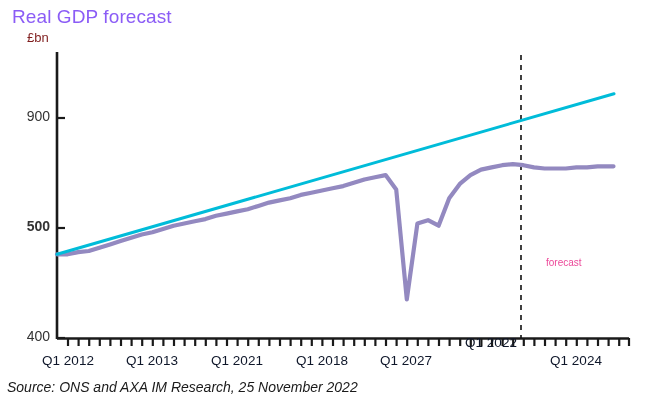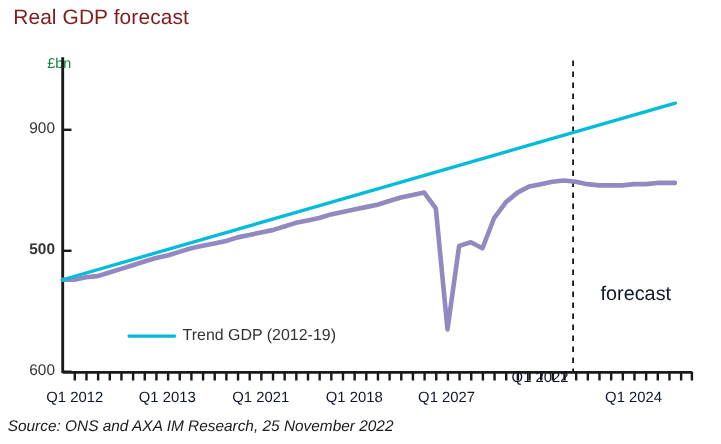--- a/index.html
+++ b/index.html
@@ -18,32 +18,31 @@
   #chart-root {
     position: absolute;
     inset: 0;
   }
   .chart-title {
     position: absolute;
     left: 12px;
     top: 6px;
     font-size: 19px;
     font-weight: 400;
+    color: #8b5cf6;
+    letter-spacing: 0.1px;
+    white-space: nowrap;
+  }
+  .y-axis-title {
+    position: absolute;
+    left: 27px;
+    top: 30px;
+    font-size: 13px;
     color: #7f1d1d;
-    letter-spacing: 0.1px;
-    white-space: nowrap;
-  }
-  .y-axis-title {
-    position: absolute;
-    left: 27px;
-    top: 50px;
-    font-size: 13px;
-    color: #15803d;
-    white-space: nowrap;
-    margin-left: 16px;
+    white-space: nowrap;
   }
   .y-tick-label {
     position: absolute;
     right: 0;
     width: 44px;
     text-align: right;
     font-size: 14px;
     color: #333333;
     white-space: nowrap;
   }
@@ -58,22 +57,22 @@
     font-size: 13.5px;
     color: #0f172a;
     white-space: nowrap;
     text-align: center;
     transform: translateX(-50%);
   }
   .forecast-label {
     position: absolute;
     left: 546px;
     top: 257px;
-    font-size: 18px;
-    color: #0f172a;
+    font-size: 10px;
+    color: #ec4899;
     white-space: nowrap;
   }
   .legend {
     position: absolute;
     left: 116px;
     top: 297px;
     display: flex;
     align-items: center;
     gap: 6px;
   }
@@ -188,33 +187,29 @@
     <line x1="57" y1="254.3" x2="614" y2="93.7" stroke="#00bcd9" stroke-width="3" stroke-linecap="round"></line>
   </svg>
 
   <div class="y-tick-wrap" style="top:118px">
     <div class="y-tick-label" style="top:-10px; position:absolute;">900</div>
   </div>
   <div class="y-tick-wrap" style="top:228px">
     <div class="y-tick-label" style="top:-10px; position:absolute;font-weight:bold;">500</div>
   </div>
   <div class="y-tick-wrap" style="top:338px">
-    <div class="y-tick-label" style="top:-10px; position:absolute;">600</div>
+    <div class="y-tick-label" style="top:-10px; position:absolute;">400</div>
   </div>
 
   <div class="x-tick-label" style="left:68px;  top:353px">Q1 2012</div>
   <div class="x-tick-label" style="left:152px; top:353px">Q1 2013</div>
   <div class="x-tick-label" style="left:237px; top:353px">Q1 2021</div>
   <div class="x-tick-label" style="left:322px; top:353px">Q1 2018</div>
   <div class="x-tick-label" style="left:406px; top:353px">Q1 2027</div>
   <div class="x-tick-label" style="left:491px; top:335px">Q1 2022</div>
   <div class="x-tick-label" style="left:576px; top:353px">Q1 2024</div>
 
   <div class="forecast-label">forecast</div>
 
-  <div class="legend">
-    <span class="legend-swatch" style="background:#00bcd9"></span>
-    <span class="legend-text">Trend GDP (2012-19)</span>
-  </div>
 
   <div class="source-note">Source: ONS and AXA IM Research, 25 November 2022</div>
 
 </div>
 
 </body></html>

